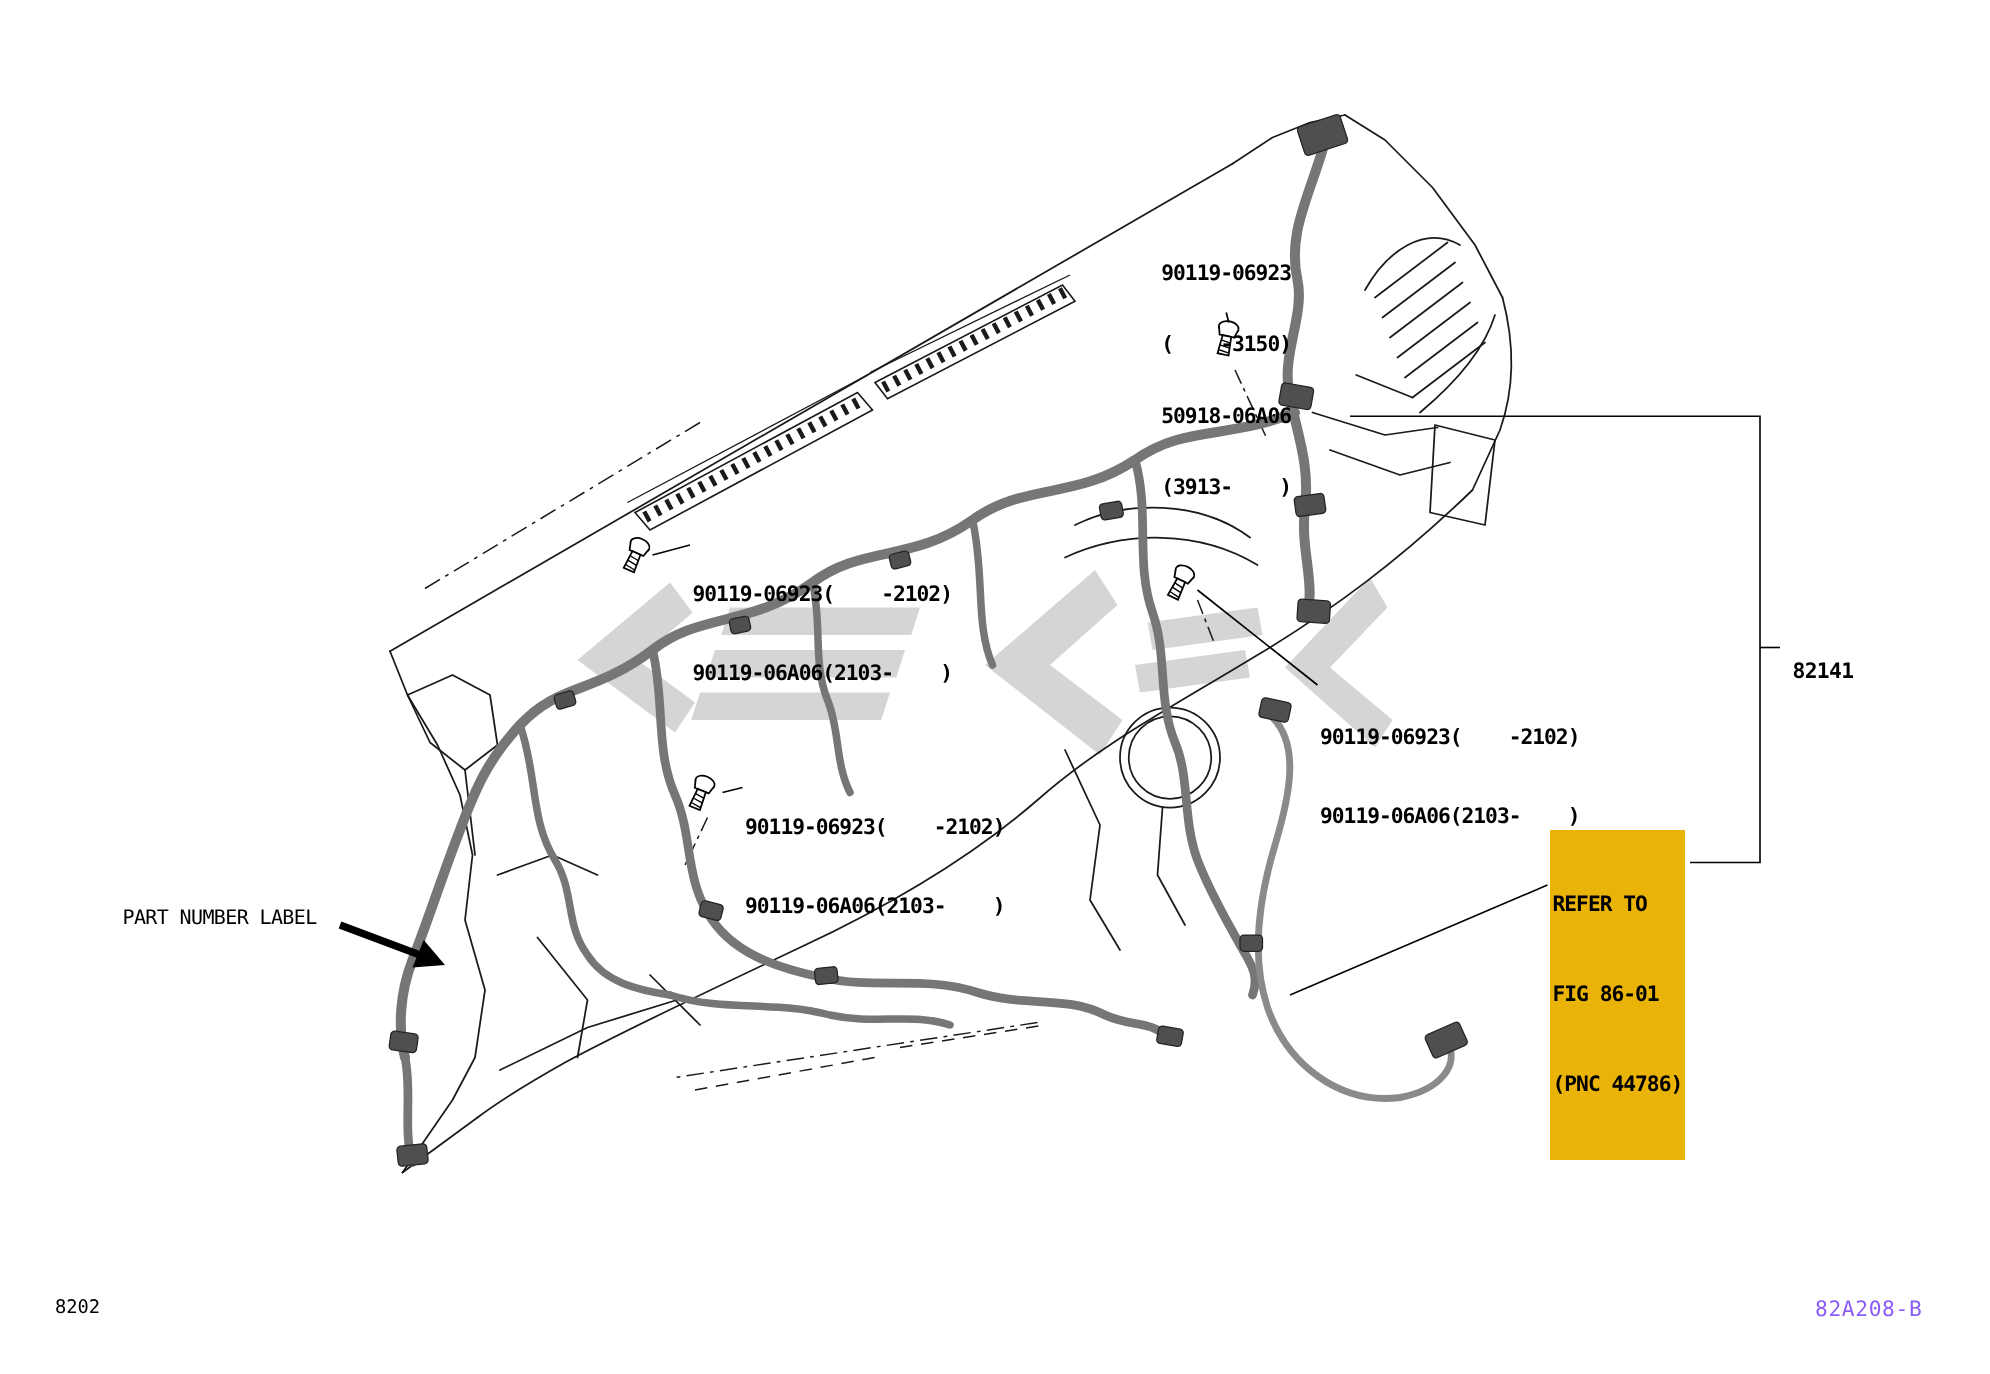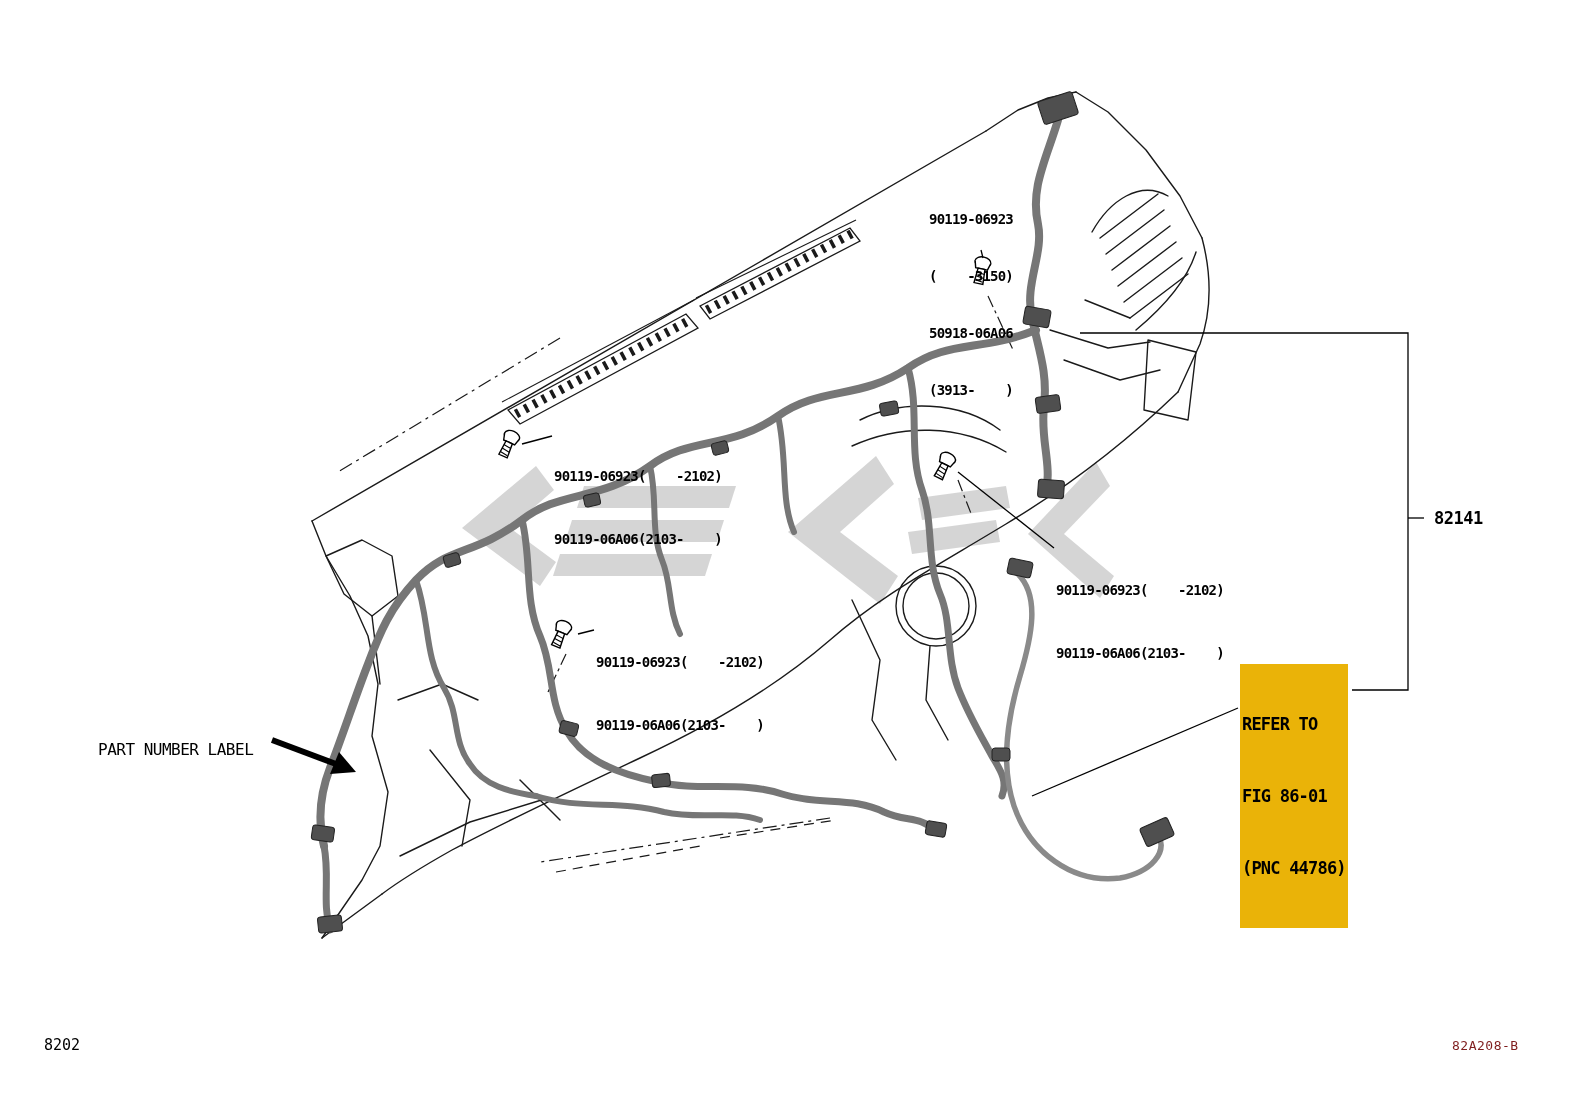--- a/index.html
+++ b/index.html
@@ -11,47 +11,47 @@
     font-family:"DejaVu Sans Mono", monospace;
   }
   svg.diagram { position:absolute; left:0; top:0; }
   .lbl {
     position:absolute;
     white-space:pre;
     color:#000;
     z-index:5;
   }
   .callout {
-    font-size:14px;
+    font-size:17px;
     font-weight:700;
     line-height:21px;
     letter-spacing:-0.8px;
   }
   .callout-top { line-height:19px; }
   .part-no {
     font-size:17px;
     font-weight:700;
     letter-spacing:-0.5px;
+    margin-top:19px;
   }
   .refer {
     font-size:17px;
     font-weight:700;
     line-height:24px;
     letter-spacing:-0.8px;
     background:#eab308;
     padding:0 2px;
   }
   .pn-label {
     font-size:16px;
     font-weight:400;
     letter-spacing:-0.5px;
-    margin-top:16px;
   }
   .fig-code { font-size:15px; font-weight:400; }
-  .draw-code { font-size:13px; font-weight:400; color:#7f1d1d; letter-spacing:0.5px; }
+  .draw-code { font-size:17px; font-weight:400; color:#8b5cf6; letter-spacing:0.5px; }
 </style>
 </head>
 <body>
 
 <div class="canvas">
 
   <svg class="diagram" width="1592" height="1099" viewBox="0 0 1592 1099">
 
     <defs>
       <g id="screw">

